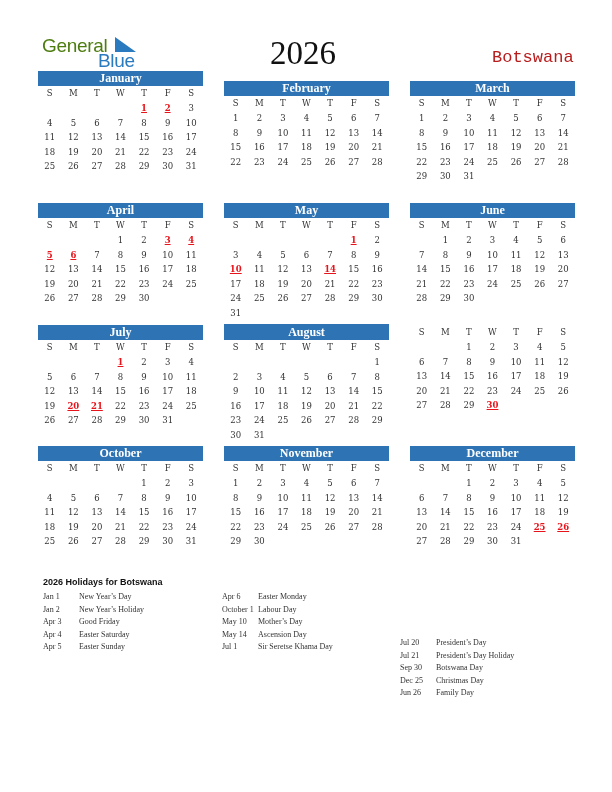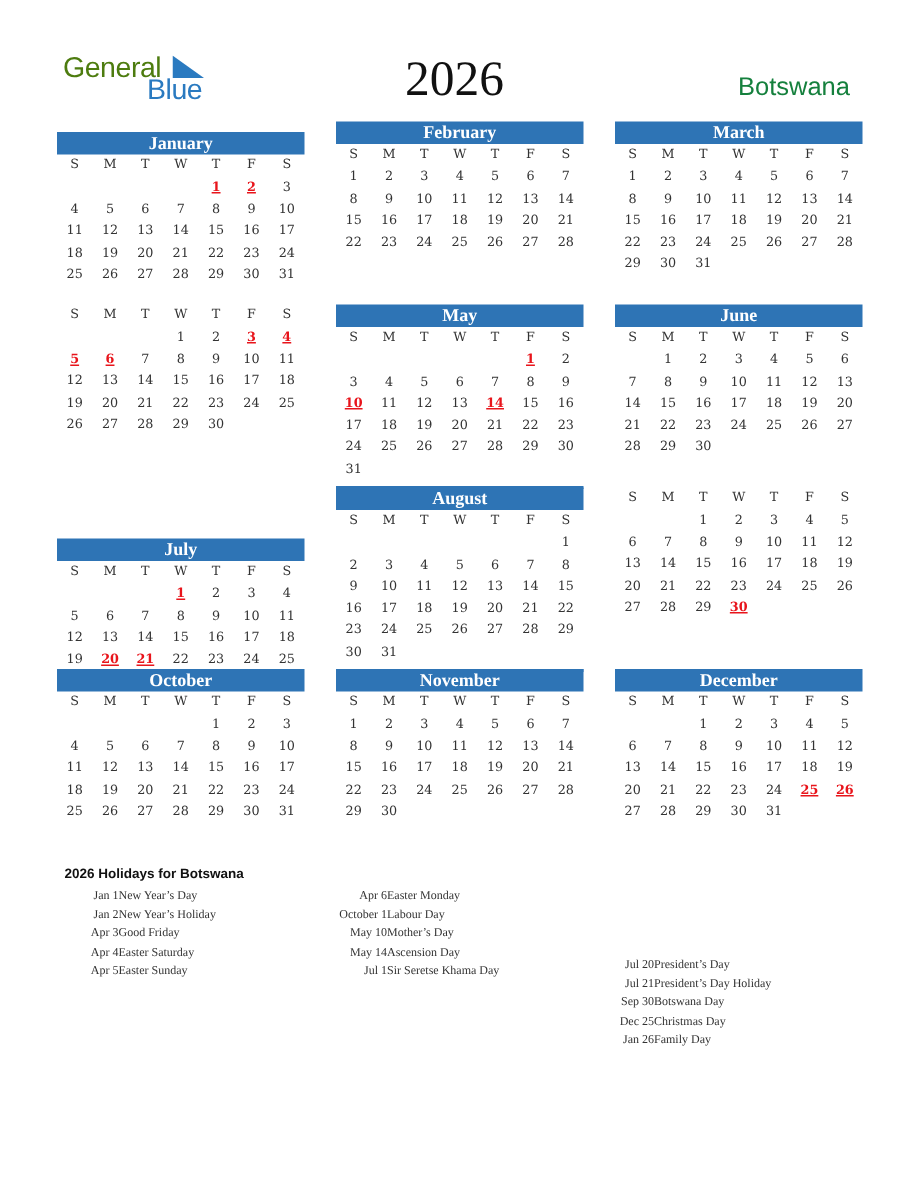--- a/index.html
+++ b/index.html
@@ -2,52 +2,52 @@
 <html><head>
 <meta charset="utf-8">
 <style>
   html, body { margin: 0; padding: 0; background: #ffffff; }
   body { width: 612px; height: 792px; position: relative; overflow: hidden; font-family: "DejaVu Serif", "Liberation Serif", serif; color: #333; }
   .logo { position: absolute; left: 42px; top: 35px; width: 100px; height: 36px; }
   .logo .general { position: absolute; left: 0; top: 0; font-family: "Liberation Sans", sans-serif; font-size: 19px; color: #4d7c0f; letter-spacing: -0.3px; }
   .logo .blue { position: absolute; left: 56px; top: 15px; font-family: "Liberation Sans", sans-serif; font-size: 19px; color: #2a7ac0; letter-spacing: -0.3px; }
   .logo .tri-wrap { position: absolute; left: 73px; top: 2px; width: 22px; height: 15px; }
   .year { position: absolute; left: 270px; top: 35px; font-family: "Liberation Serif", serif; font-size: 33px; color: #111; }
-  .country { position: absolute; left: 492px; top: 48px; font-family: Liberation Sans, sans-serif; font-size: 17px; color: #15803d; }
+  .country { position: absolute; left: 492px; top: 48px; font-family: Liberation Mono, monospace; font-size: 17px; color: #b91c1c; }
   .month { position: absolute; width: 165px; }
   .month-header { height: 15px; background: #2e74b5; color: #ffffff; text-align: center; font-family: "Liberation Serif", serif; font-weight: bold; font-size: 12px; line-height: 15px; }
   .grid { display: grid; grid-template-columns: repeat(7, 1fr); }
   .dow { text-align: center; font-size: 8.5px; height: 15px; line-height: 15px; color: #333; font-family: "DejaVu Serif", serif; }
   .day { text-align: center; font-size: 8.5px; height: 14.5px; line-height: 14.5px; color: #333; font-family: "DejaVu Serif", serif; }
   .day.holiday { color: #e8141b; font-weight: bold; text-decoration: underline; text-decoration-thickness: 1px; }
   .bottom-rule { position: absolute; height: 2px; background: #2e74b5; }
   .holidays-title { position: absolute; left: 43px; top: 577px; font-family: "Liberation Sans", sans-serif; font-weight: bold; font-size: 9px; color: #111; }
   .hol-col { position: absolute; top: 591px; }
   .hol-row { height: 12.5px; line-height: 12.5px; font-family: "Liberation Serif", serif; font-size: 8px; color: #333; white-space: nowrap; }
-  .hol-date { display: inline-block; width: 36px; text-align: right; }
+  .hol-date { display: inline-block; width: 36px; }
   .hol-name { display: inline-block; }
 </style>
 </head>
 <body>
 
 <div class="logo">
   <span class="general">General</span>
   <span class="tri-wrap">
     <svg width="22" height="15" viewBox="0 0 22 15">
         <polygon points="0,0 0,15 21,15" fill="#2a7ac0"></polygon>
       </svg>
   </span>
   <span class="blue">Blue</span>
 </div>
 
 <div class="year">2026</div>
 <div class="country">Botswana</div>
 
 <div id="months-container">
-    <div class="month" style="left: 38px; top: 88px;">
+    <div class="month" style="left: 38px; top: 71px;">
       <div class="month-header">January</div>
       <div class="grid">
         <div class="dow">S</div>
         <div class="dow">M</div>
         <div class="dow">T</div>
         <div class="dow">W</div>
         <div class="dow">T</div>
         <div class="dow">F</div>
         <div class="dow">S</div>
         <div class="day"></div>
@@ -164,20 +164,21 @@
         <div class="day">25</div>
         <div class="day">26</div>
         <div class="day">27</div>
         <div class="day">28</div>
         <div class="day">29</div>
         <div class="day">30</div>
         <div class="day">31</div>
       </div>
     </div>
     <div class="month" style="left: 38px; top: 203px;">
+      <div class="month-header">April</div>
       <div class="grid">
         <div class="dow">S</div>
         <div class="dow">M</div>
         <div class="dow">T</div>
         <div class="dow">W</div>
         <div class="dow">T</div>
         <div class="dow">F</div>
         <div class="dow">S</div>
         <div class="day"></div>
         <div class="day"></div>
@@ -299,21 +300,21 @@
         <div class="day">23</div>
         <div class="day">24</div>
         <div class="day">25</div>
         <div class="day">26</div>
         <div class="day">27</div>
         <div class="day">28</div>
         <div class="day">29</div>
         <div class="day">30</div>
       </div>
     </div>
-    <div class="month" style="left: 38px; top: 325px; margin-top: 34px;">
+    <div class="month" style="left: 38px; top: 325px;">
       <div class="month-header">July</div>
       <div class="grid">
         <div class="dow">S</div>
         <div class="dow">M</div>
         <div class="dow">T</div>
         <div class="dow">W</div>
         <div class="dow">T</div>
         <div class="dow">F</div>
         <div class="dow">S</div>
         <div class="day"></div>
@@ -595,15 +596,15 @@
       <div class="hol-row"><span class="hol-date">October 1</span><span class="hol-name">Labour Day</span></div>
       <div class="hol-row"><span class="hol-date">May 10</span><span class="hol-name">Mother’s Day</span></div>
       <div class="hol-row"><span class="hol-date">May 14</span><span class="hol-name">Ascension Day</span></div>
       <div class="hol-row"><span class="hol-date">Jul 1</span><span class="hol-name">Sir Seretse Khama Day</span></div>
     </div>
     <div class="hol-col" style="left: 400px; margin-top: 46px;">
       <div class="hol-row"><span class="hol-date">Jul 20</span><span class="hol-name">President’s Day</span></div>
       <div class="hol-row"><span class="hol-date">Jul 21</span><span class="hol-name">President’s Day Holiday</span></div>
       <div class="hol-row"><span class="hol-date">Sep 30</span><span class="hol-name">Botswana Day</span></div>
       <div class="hol-row"><span class="hol-date">Dec 25</span><span class="hol-name">Christmas Day</span></div>
-      <div class="hol-row"><span class="hol-date">Jan 26</span><span class="hol-name">Family Day</span></div>
+      <div class="hol-row"><span class="hol-date">Jun 26</span><span class="hol-name">Family Day</span></div>
     </div>
   </div>
 
 </body></html>

